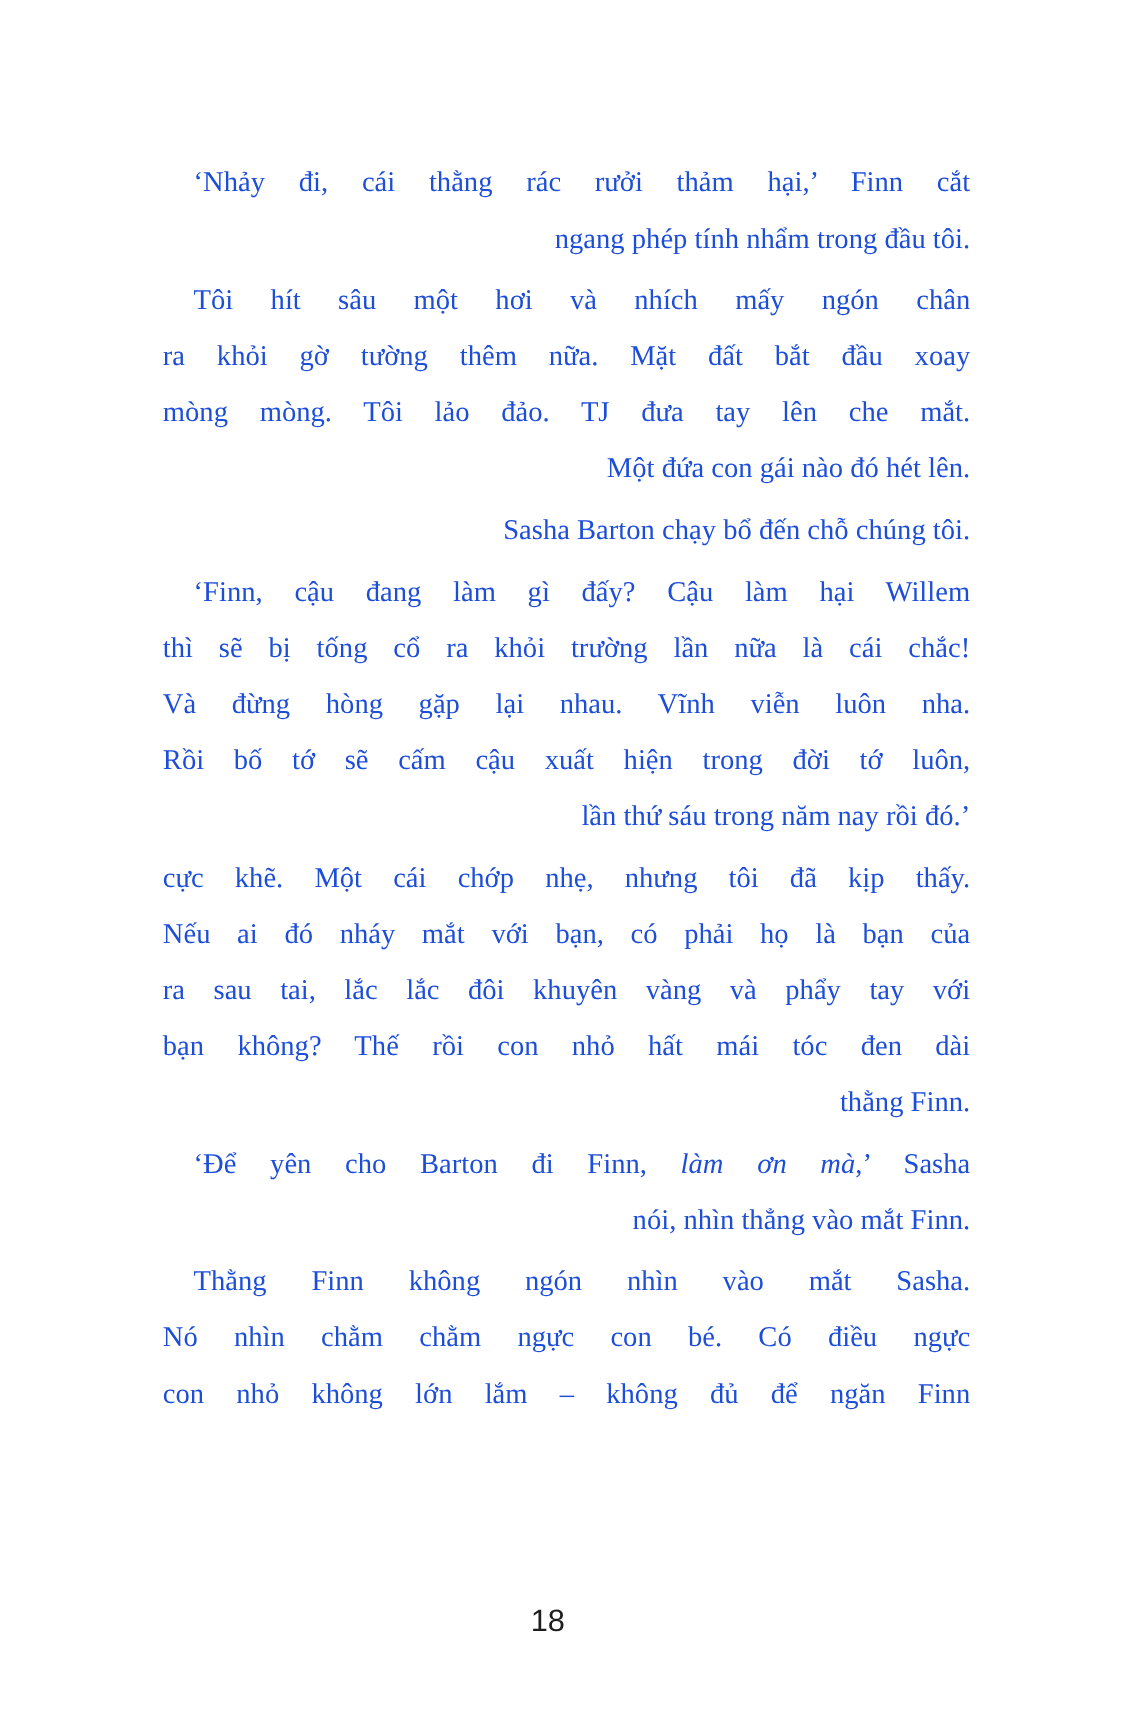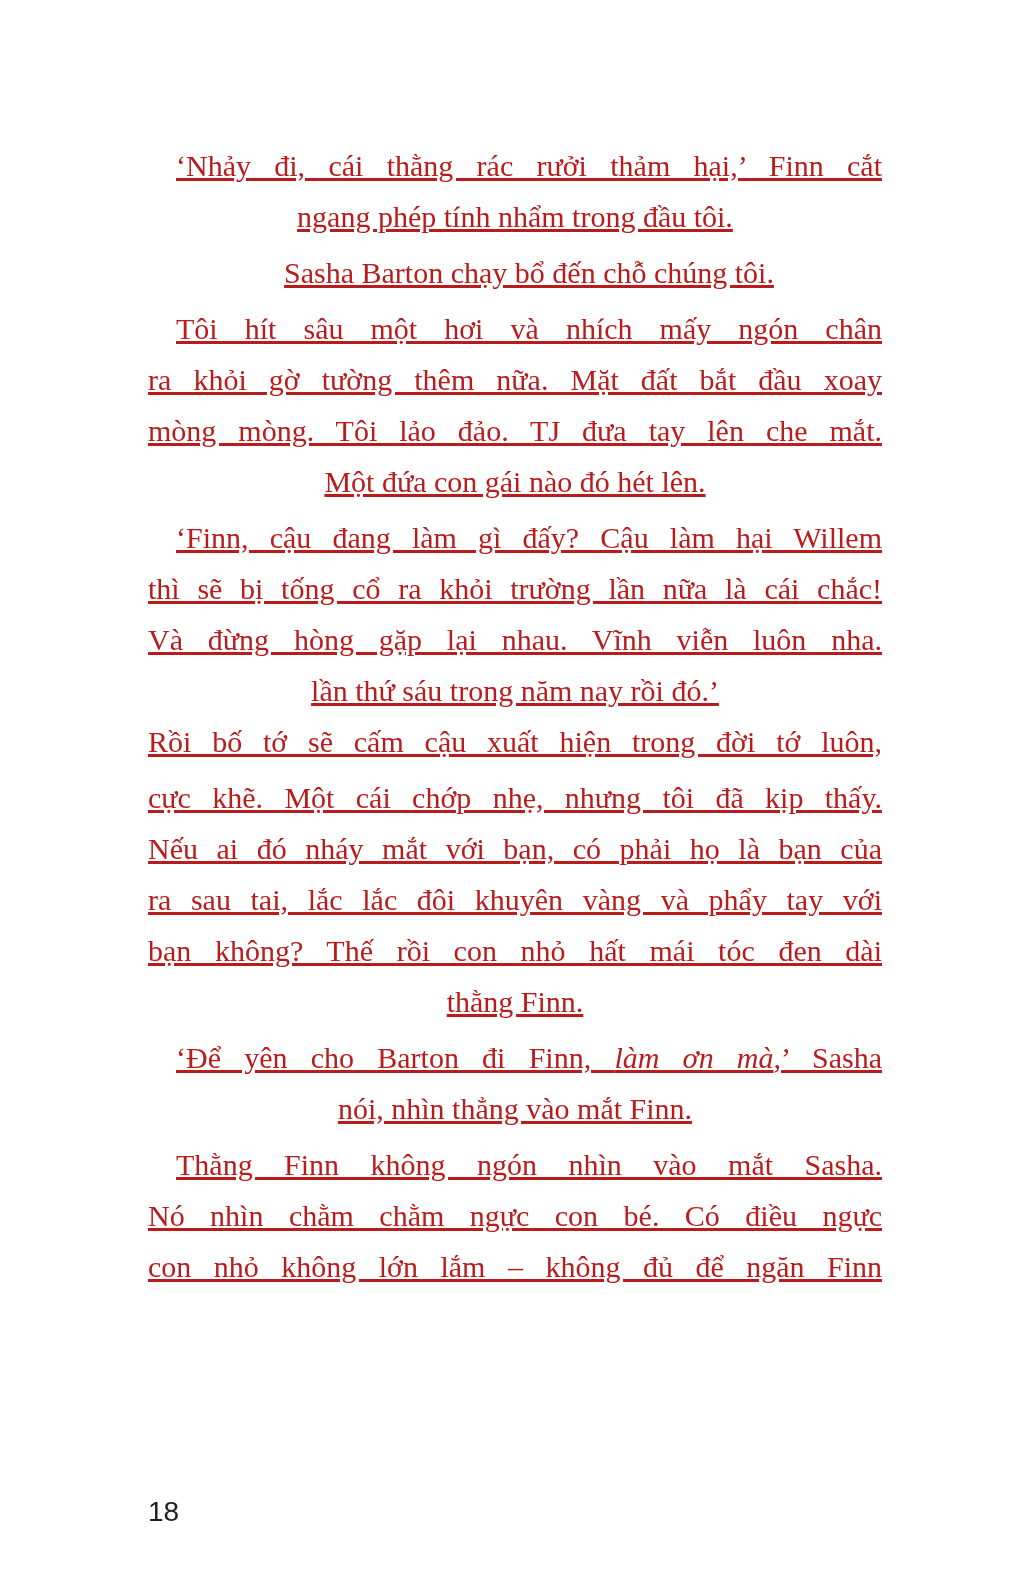--- a/index.html
+++ b/index.html
@@ -16,83 +16,82 @@
   .page {
     position: absolute;
     inset: 0;
     background: #ffffff;
   }
   .text-block {
     position: absolute;
     left: 148px;
     top: 140px;
     width: 734px;
-    color: #b91c1c;
+    color: #1d4ed8;
     font-family: "Liberation Serif", "DejaVu Serif", serif;
-    font-size: 30px;
+    font-size: 26px;
     line-height: 51px;
-    text-decoration: underline;
   }
   .para {
     margin: 0 0 5px 0;
   }
   .line {
     text-align: justify;
     text-align-last: justify;
   }
   .line.last {
-    text-align: center;
+    text-align: right;
     text-align-last: auto;
   }
   .line.first {
     padding-left: 28px;
   }
   .line em {
     font-style: italic;
   }
   .folio {
     position: absolute;
     left: 148px;
     top: 1458px;
     width: 700px;
+    text-align: center;
     font-family: "Liberation Sans", "DejaVu Sans", sans-serif;
     font-size: 28px;
     color: #1e1e1e;
-    margin-top: 38px;
   }
 </style>
 </head>
 <body>
 
 <div class="page">
 
   <div class="text-block">
 
     <div class="para">
       <div class="line first">‘Nhảy đi, cái thằng rác rưởi thảm hại,’ Finn cắt</div>
       <div class="line last">ngang phép tính nhẩm trong đầu tôi.</div>
     </div>
 
     <div class="para">
-      <div class="line first last">Sasha Barton chạy bổ đến chỗ chúng tôi.</div>
-    </div>
-
-    <div class="para">
       <div class="line first">Tôi hít sâu một hơi và nhích mấy ngón chân</div>
       <div class="line">ra khỏi gờ tường thêm nữa. Mặt đất bắt đầu xoay</div>
       <div class="line">mòng mòng. Tôi lảo đảo. TJ đưa tay lên che mắt.</div>
       <div class="line last">Một đứa con gái nào đó hét lên.</div>
     </div>
 
     <div class="para">
+      <div class="line first last">Sasha Barton chạy bổ đến chỗ chúng tôi.</div>
+    </div>
+
+    <div class="para">
       <div class="line first">‘Finn, cậu đang làm gì đấy? Cậu làm hại Willem</div>
       <div class="line">thì sẽ bị tống cổ ra khỏi trường lần nữa là cái chắc!</div>
       <div class="line">Và đừng hòng gặp lại nhau. Vĩnh viễn luôn nha.</div>
+      <div class="line">Rồi bố tớ sẽ cấm cậu xuất hiện trong đời tớ luôn,</div>
       <div class="line last">lần thứ sáu trong năm nay rồi đó.’</div>
-      <div class="line">Rồi bố tớ sẽ cấm cậu xuất hiện trong đời tớ luôn,</div>
     </div>
 
     <div class="para">
       <div class="line">cực khẽ. Một cái chớp nhẹ, nhưng tôi đã kịp thấy.</div>
       <div class="line">Nếu ai đó nháy mắt với bạn, có phải họ là bạn của</div>
       <div class="line">ra sau tai, lắc lắc đôi khuyên vàng và phẩy tay với</div>
       <div class="line">bạn không? Thế rồi con nhỏ hất mái tóc đen dài</div>
       <div class="line last">thằng Finn.</div>
     </div>
 

